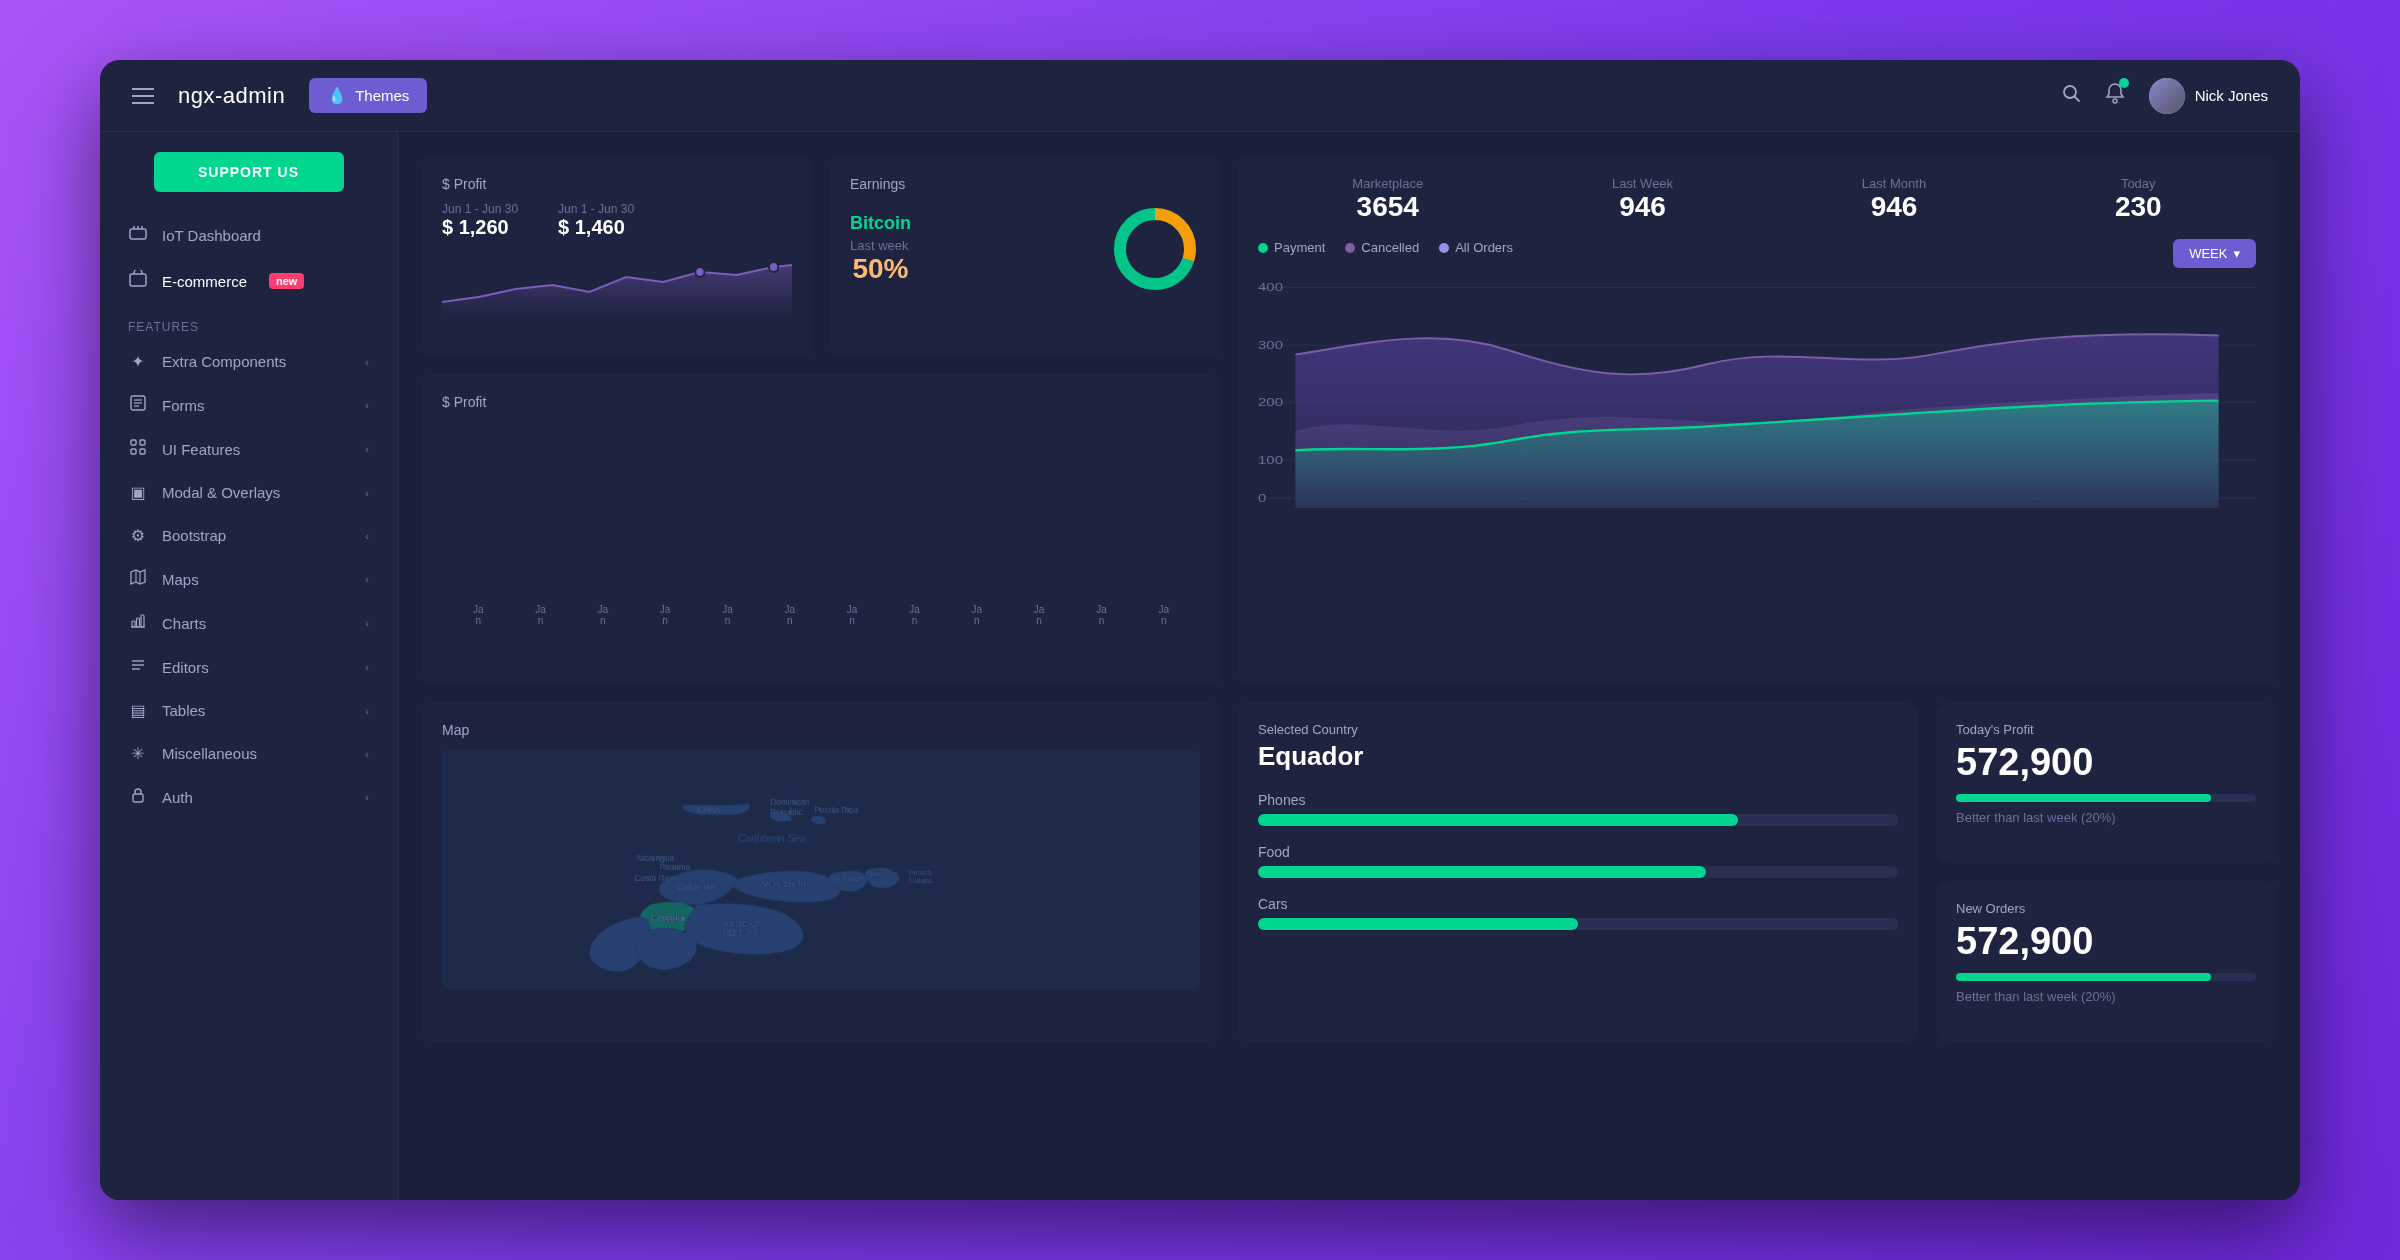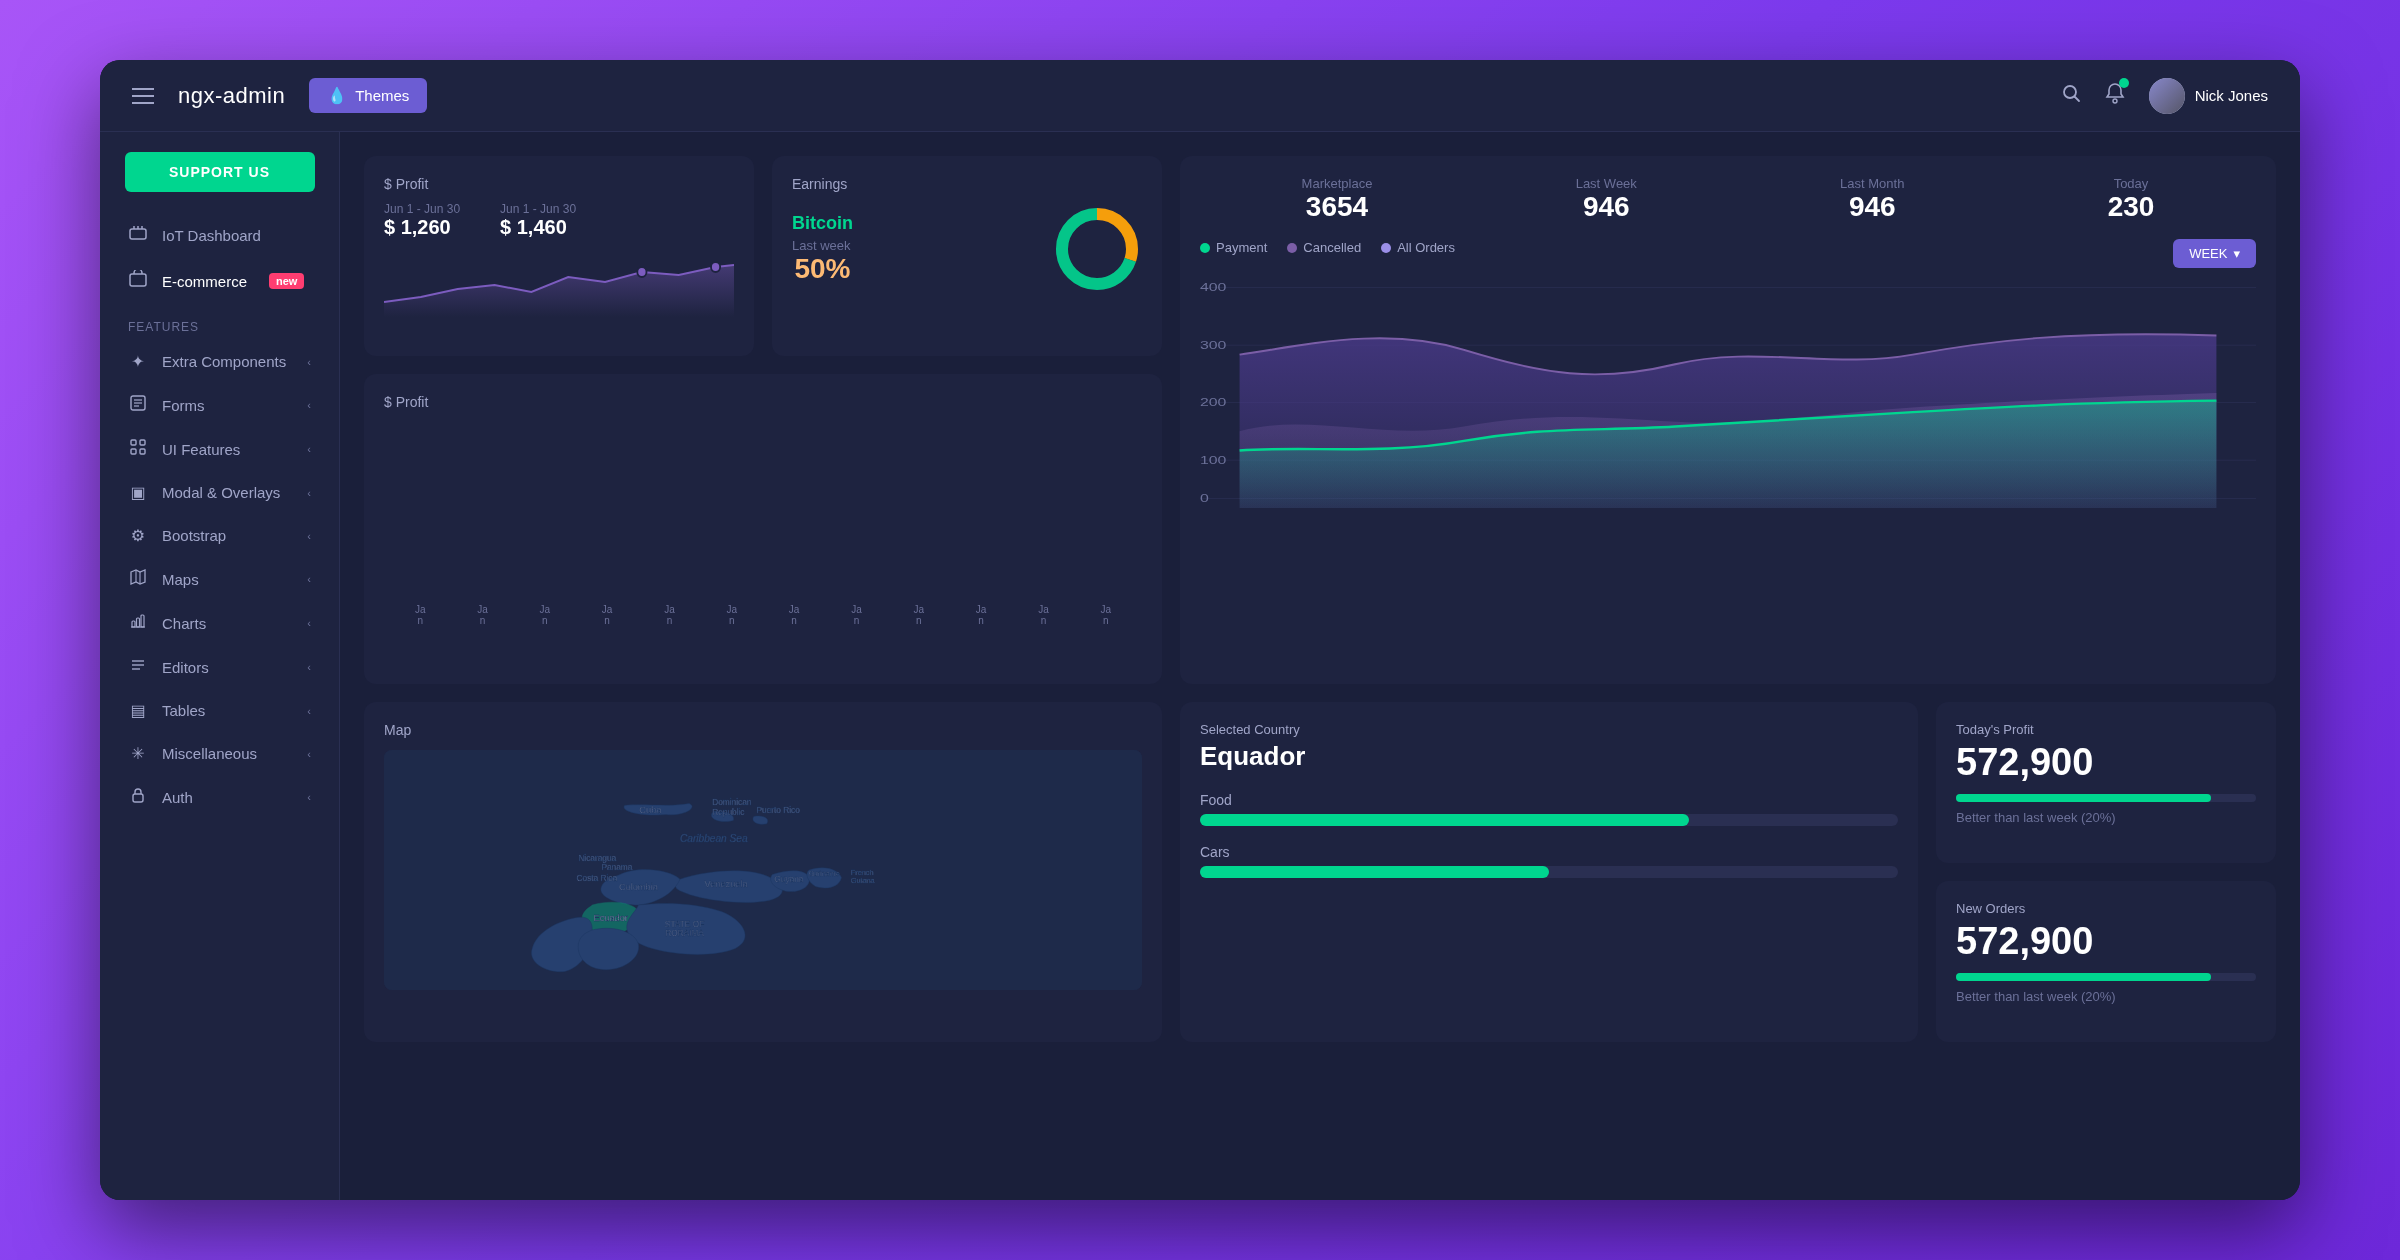--- a/index.html
+++ b/index.html
@@ -48,21 +48,21 @@
     .user-area { display: flex; align-items: center; gap: 10px; cursor: pointer; }
     .avatar { width: 36px; height: 36px; border-radius: 50%; background: #a0a5c8; overflow: hidden; }
     .avatar-img { width: 100%; height: 100%; background: linear-gradient(135deg,#8888cc,#556); border-radius: 50%; }
     .user-name { color: white; font-size: 15px; }
 
     
     .main-layout { display: flex; flex: 1; overflow: hidden; }
 
     
     .sidebar {
-      width: 240px; flex-shrink: 0;
+      width: 298px; flex-shrink: 0;
       background: #1e2340;
       padding: 20px 0;
       overflow-y: auto;
       border-right: 1px solid #2a2f52;
     }
     .support-btn {
       background: #00d68f; color: #fff;
       font-size: 14px; font-weight: 700; letter-spacing: 1px;
       border: none; border-radius: 6px; padding: 12px 24px;
       cursor: pointer; display: block; margin: 0 auto 20px;
@@ -593,20 +593,26 @@
 
                 <path d="M165,195 C185,190 210,195 215,210 C218,225 200,238 180,238 C160,238 148,225 150,210 C152,200 160,197 165,195Z"></path>
               </g>
             </svg>
           </div>
         </div>
 
         <div class="card" style="grid-column:3;grid-row:3;background:#1e2340;">
           <div class="selected-country-label" style="color:#a0a5c8;font-size:13px;margin-bottom:4px;">Selected Country</div>
           <div class="country-name" style="color:white;font-size:26px;font-weight:700;margin-bottom:20px;">Equador</div>
+          <div class="country-stat">
+            <div class="country-stat-label" style="color:#a0a5c8;font-size:14px;margin-bottom:6px;">Phones</div>
+            <div class="country-bar-bg" style="height:12px;background:#2a2f52;border-radius:6px;">
+              <div class="country-bar-fill" style="width:75%;height:12px;background:#00d68f;border-radius:6px;"></div>
+            </div>
+          </div>
           <div style="margin-top:18px;" class="country-stat">
             <div class="country-stat-label" style="color:#a0a5c8;font-size:14px;margin-bottom:6px;">Food</div>
             <div class="country-bar-bg" style="height:12px;background:#2a2f52;border-radius:6px;">
               <div class="country-bar-fill" style="width:70%;height:12px;background:#00d68f;border-radius:6px;"></div>
             </div>
           </div>
           <div style="margin-top:18px;" class="country-stat">
             <div class="country-stat-label" style="color:#a0a5c8;font-size:14px;margin-bottom:6px;">Cars</div>
             <div class="country-bar-bg" style="height:12px;background:#2a2f52;border-radius:6px;">
               <div class="country-bar-fill" style="width:50%;height:12px;background:#00d68f;border-radius:6px;"></div>

